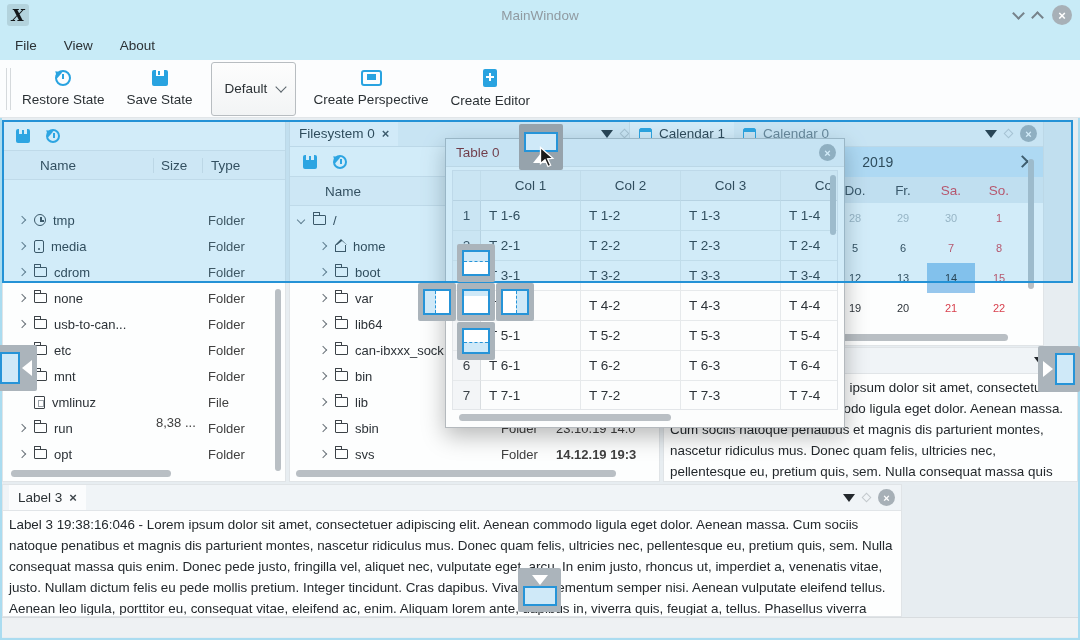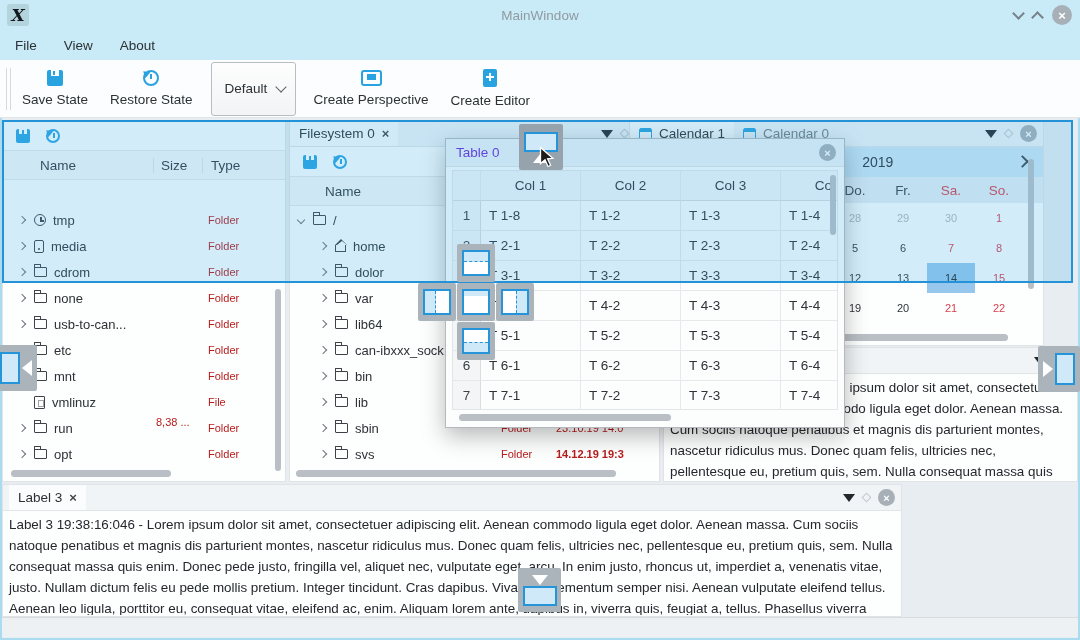--- a/index.html
+++ b/index.html
@@ -73,42 +73,42 @@
   .clock-icon{width:12px;height:12px;border:1.4px solid #3c4247;border-radius:50%}
   .clock-icon::before{content:"";position:absolute;left:5px;top:2px;width:1.5px;height:4px;background:#3c4247}
   .clock-icon::after{content:"";position:absolute;left:5px;top:5px;width:4px;height:1.5px;background:#3c4247}
   .media-icon{width:10px;height:13px;border:1.4px solid #3c4247;border-radius:2px}
   .media-icon::after{content:"";position:absolute;left:3.4px;bottom:1.4px;width:2px;height:2px;background:#3c4247;border-radius:50%}
   .file-icon{width:11px;height:13px;border:1.4px solid #3c4247;border-radius:1px;background:#fff}
   .file-icon::after{content:"";position:absolute;left:3px;top:3px;width:4px;height:5px;border:1.2px solid #9aa2a8}
   .home-icon{width:11px;height:7px;border:1.4px solid #3c4247;border-top:none;margin-top:5px}
   .home-icon::before{content:"";position:absolute;left:-1.5px;top:-6px;width:0;height:0;border-left:6.5px solid transparent;border-right:6.5px solid transparent;border-bottom:6px solid #3c4247}
   .home-icon::after{content:"";position:absolute;left:0.5px;top:-4px;width:0;height:0;border-left:5px solid transparent;border-right:5px solid transparent;border-bottom:4.5px solid #fff}
-  .tsize,.ttype,.tdate{position:absolute;font-size:11px;color:#b91c1c}
+  .tsize,.ttype,.tdate{position:absolute;font-size:13px;color:#404040}
   .hscroll{position:absolute;height:7px;border-radius:3.5px;background:#b9bfc4}
   .vscroll{position:absolute;width:6px;border-radius:3px;background:#b9bfc4}
   
   .calnav{height:30px;background:#cfe6f7;position:relative;display:flex;align-items:center;justify-content:center;font-size:14px;color:#2b3135;gap:18px}
   .cnav-l,.cnav-r{position:absolute;top:10px;width:9px;height:9px;border-right:2px solid #3f474d;border-bottom:2px solid #3f474d}
   .cnav-l{left:14px;transform:rotate(135deg)}
   .cnav-r{right:16px;transform:rotate(-45deg)}
   .wdays{height:26px;display:grid;grid-template-columns:57px repeat(7,48px) 1fr;align-items:center;background:#e6edf3;font-size:13.5px;color:#3a4249;text-align:center}
   .weeks{display:grid;grid-template-columns:57px repeat(7,48px) 1fr;grid-auto-rows:30px;font-size:11px;color:#2e353b;text-align:right}
   .dcell{display:flex;align-items:center;justify-content:center}
   .dcell.muted{color:#b0b7bc}
   .red{color:#d8414e}
   .dcell.selected{background:#97c7ed;color:#20262b}
   .caltab-icon{width:13px;height:12px;border:1.5px solid #29a3e0;border-radius:2px;position:relative}
   .caltab-icon::before{content:"";position:absolute;left:0;top:0;right:0;height:3px;background:#29a3e0}
   
   .lorem{padding:3px 6px;font-size:13.4px;line-height:21px;color:#23282c;overflow:hidden}
   
   .floatwin{position:absolute;left:445px;top:138px;width:400px;height:290px;background:#fcfdfd;border:1px solid #b4b9bd;
             box-shadow:0 8px 22px rgba(0,0,0,.28);z-index:10}
-  .fw-title{height:28px;background:#eef3f7;border-bottom:1px solid #dfe3e6;display:flex;align-items:center;padding:0 8px 0 10px;font-size:13.5px;color:#6d28d9}
+  .fw-title{height:28px;background:#eef3f7;border-bottom:1px solid #dfe3e6;display:flex;align-items:center;padding:0 8px 0 10px;font-size:13.5px;color:#7f1d1d}
   .fw-title .pcx{margin-left:auto}
   .t0wrap{position:absolute;left:6px;right:6px;top:31px;bottom:17px;overflow:hidden;border:1px solid #e3e6e9}
   .t0grid{display:grid;grid-template-columns:28px repeat(4,100px);grid-auto-rows:30px;font-size:13.5px;color:#2c3237}
   .t0h{background:#f3f5f7;border-bottom:1px solid #d9dde0;border-right:1px solid #e6e9eb;display:flex;align-items:center;justify-content:center}
   .t0n{background:#f3f5f7;border-bottom:1px solid #e6e9eb;border-right:1px solid #d9dde0;display:flex;align-items:center;justify-content:center;color:#3a4147}
   .t0c{border-bottom:1px solid #e6e9eb;border-right:1px solid #e6e9eb;display:flex;align-items:center;padding-left:8px}
   
   .preview{position:absolute;left:2px;top:120px;width:1071px;height:163px;background:rgba(61,174,233,.22);
            border:2px solid #2492d6;z-index:20;pointer-events:none}
   .di{position:absolute;background:#abb4bb;border-radius:2px;display:flex;align-items:center;justify-content:center;z-index:30}
@@ -147,26 +147,26 @@
 
   <div class="menubar" id="menubar">
       <span>File</span>
       <span>View</span>
       <span>About</span>
     </div>
 
   <div class="toolbar">
     <div class="tb-handle"></div>
     <div class="tbtn">
+      <span class="ic-restore"></span>
+      <span>Restore State</span>
+    </div>
+    <div class="tbtn">
       <span class="ic-floppy"></span>
       <span>Save State</span>
-    </div>
-    <div class="tbtn">
-      <span class="ic-restore"></span>
-      <span>Restore State</span>
     </div>
     <div class="combo">
       <span>Default</span>
       <span class="cv"></span>
     </div>
     <div class="tbtn">
       <span class="ic-persp"></span>
       <span>Create Perspective</span>
     </div>
     <div class="tbtn">
@@ -287,21 +287,21 @@
           <span class="tname">/</span>
         </div>
         <div class="trow">
           <span class="chev" style="margin-left: 30px;"></span>
           <span class="ico home-icon"></span>
           <span class="tname">home</span>
         </div>
         <div class="trow">
           <span class="chev" style="margin-left: 30px;"></span>
           <span class="ico folder-icon"></span>
-          <span class="tname">dolor</span>
+          <span class="tname">boot</span>
         </div>
         <div class="trow">
           <span class="chev" style="margin-left: 30px;"></span>
           <span class="ico folder-icon"></span>
           <span class="tname">var</span>
         </div>
         <div class="trow">
           <span class="chev" style="margin-left: 30px;"></span>
           <span class="ico folder-icon"></span>
           <span class="tname">lib64</span>
@@ -447,21 +447,21 @@
       <span class="pcx"></span>
     </div>
     <div class="t0wrap">
       <div class="t0grid" id="t0grid">
           <div class="t0h"></div>
           <div class="t0h">Col 1</div>
           <div class="t0h">Col 2</div>
           <div class="t0h">Col 3</div>
           <div class="t0h">Col 4</div>
           <div class="t0n">1</div>
-          <div class="t0c">T 1-8</div>
+          <div class="t0c">T 1-6</div>
           <div class="t0c">T 1-2</div>
           <div class="t0c">T 1-3</div>
           <div class="t0c">T 1-4</div>
           <div class="t0n">2</div>
           <div class="t0c">T 2-1</div>
           <div class="t0c">T 2-2</div>
           <div class="t0c">T 2-3</div>
           <div class="t0c">T 2-4</div>
           <div class="t0n">3</div>
           <div class="t0c">T 3-1</div>

